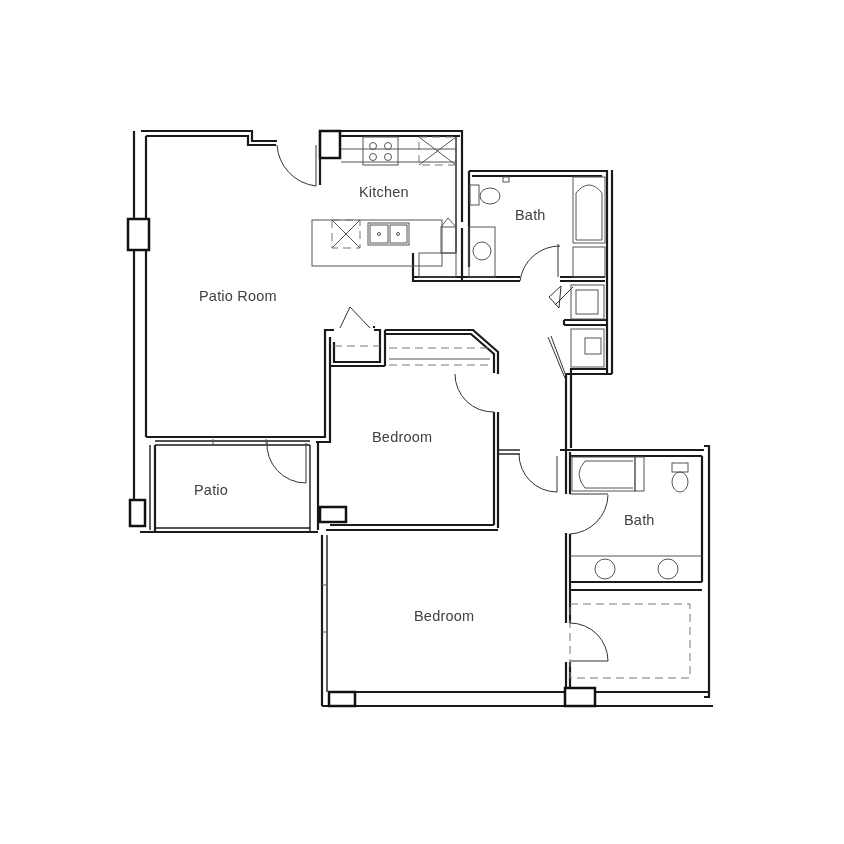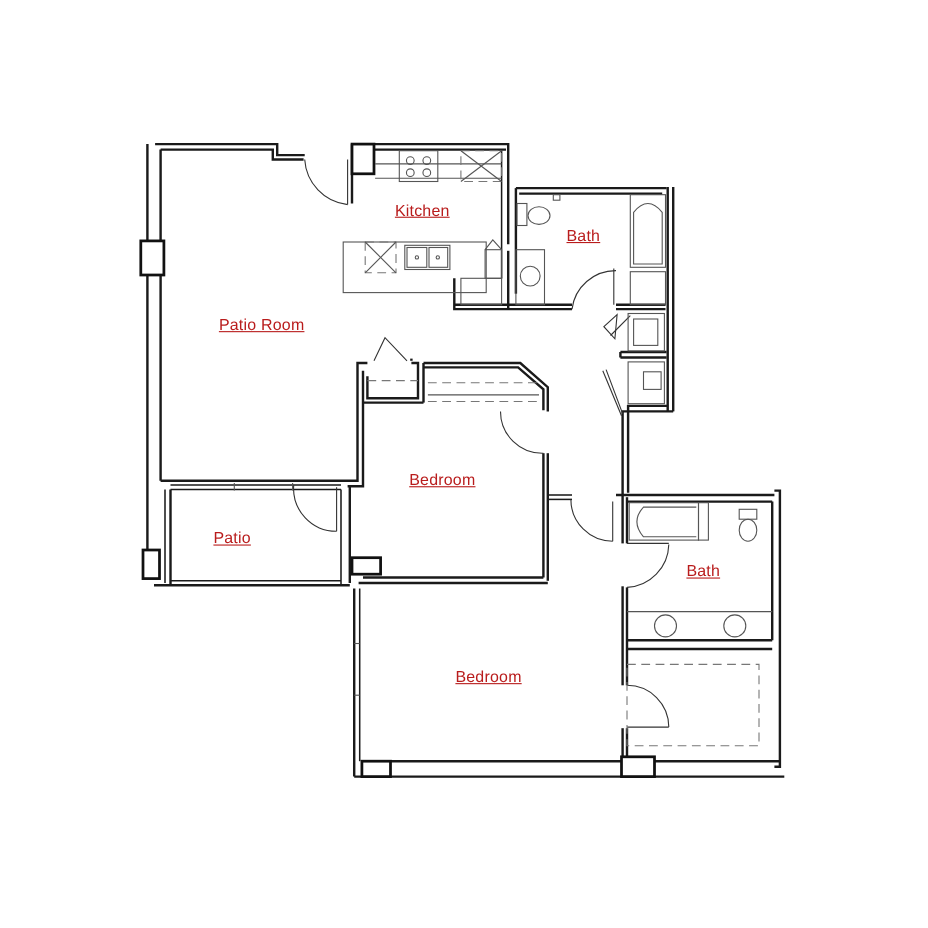--- a/index.html
+++ b/index.html
@@ -8,24 +8,23 @@
   .wall { fill: none; stroke: #1a1a1a; stroke-width: 2.2; stroke-linejoin: miter; }
   .wall-thin { fill: none; stroke: #1a1a1a; stroke-width: 1.4; }
   .fixture { fill: none; stroke: #555; stroke-width: 1; }
   .fixture-dash { fill: none; stroke: #777; stroke-width: 1; stroke-dasharray: 8 5; }
   .door { fill: none; stroke: #333; stroke-width: 1; }
   .column { fill: #fff; stroke: #111; stroke-width: 2.5; }
   .label {
     position: absolute;
     font-family: "Liberation Sans", "DejaVu Sans", sans-serif;
     font-size: 14.5px;
-    color: #b91c1c;
+    color: #404040;
     white-space: nowrap;
     letter-spacing: 0.2px;
-    text-decoration: underline;
   }
 </style>
 </head>
 <body>
 
 <svg id="plan" viewBox="0 0 844 844" xmlns="http://www.w3.org/2000/svg">
 
   <g>
 
     <line class="wall" x1="134" y1="131" x2="134" y2="525"></line>

